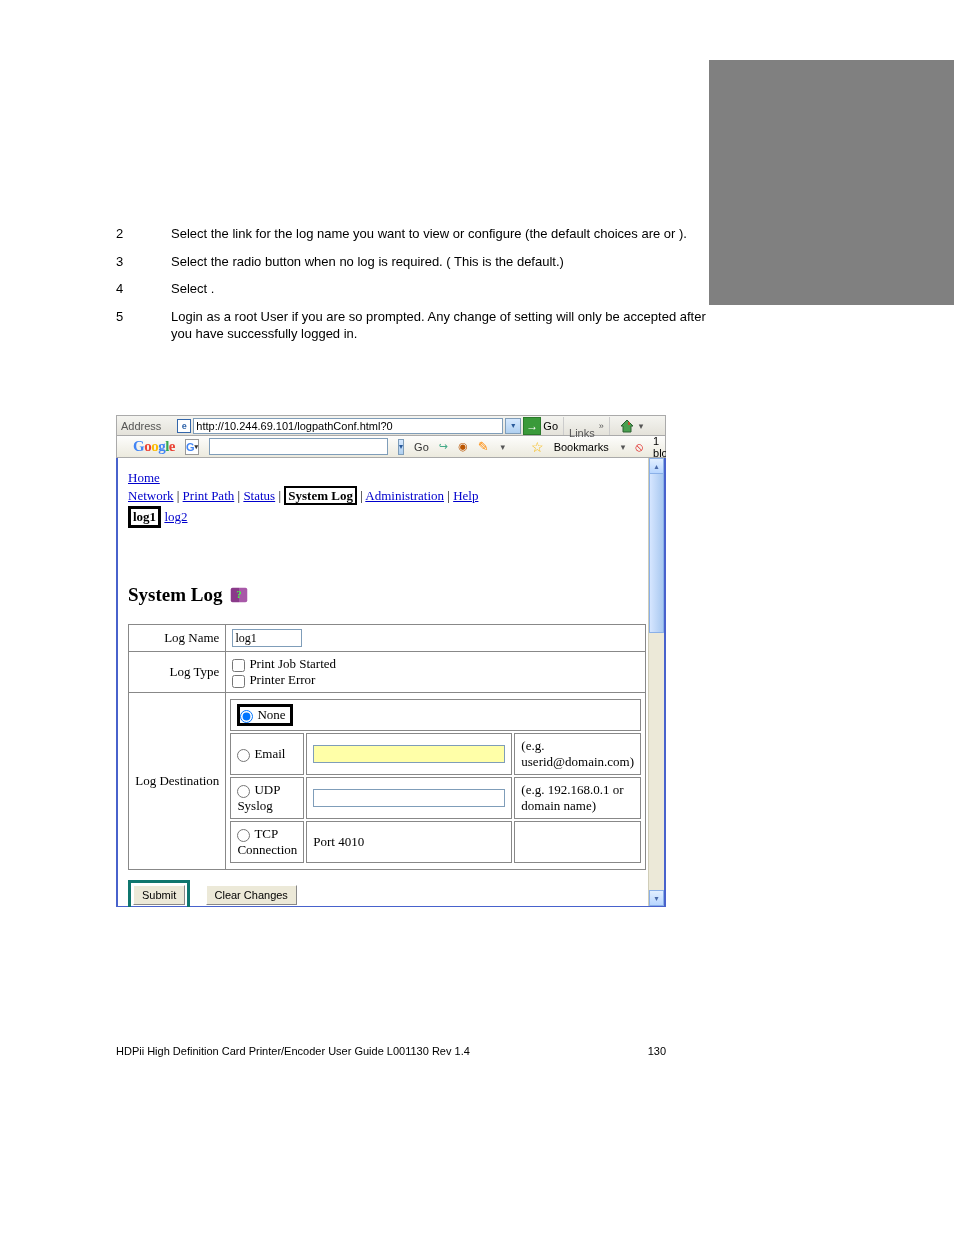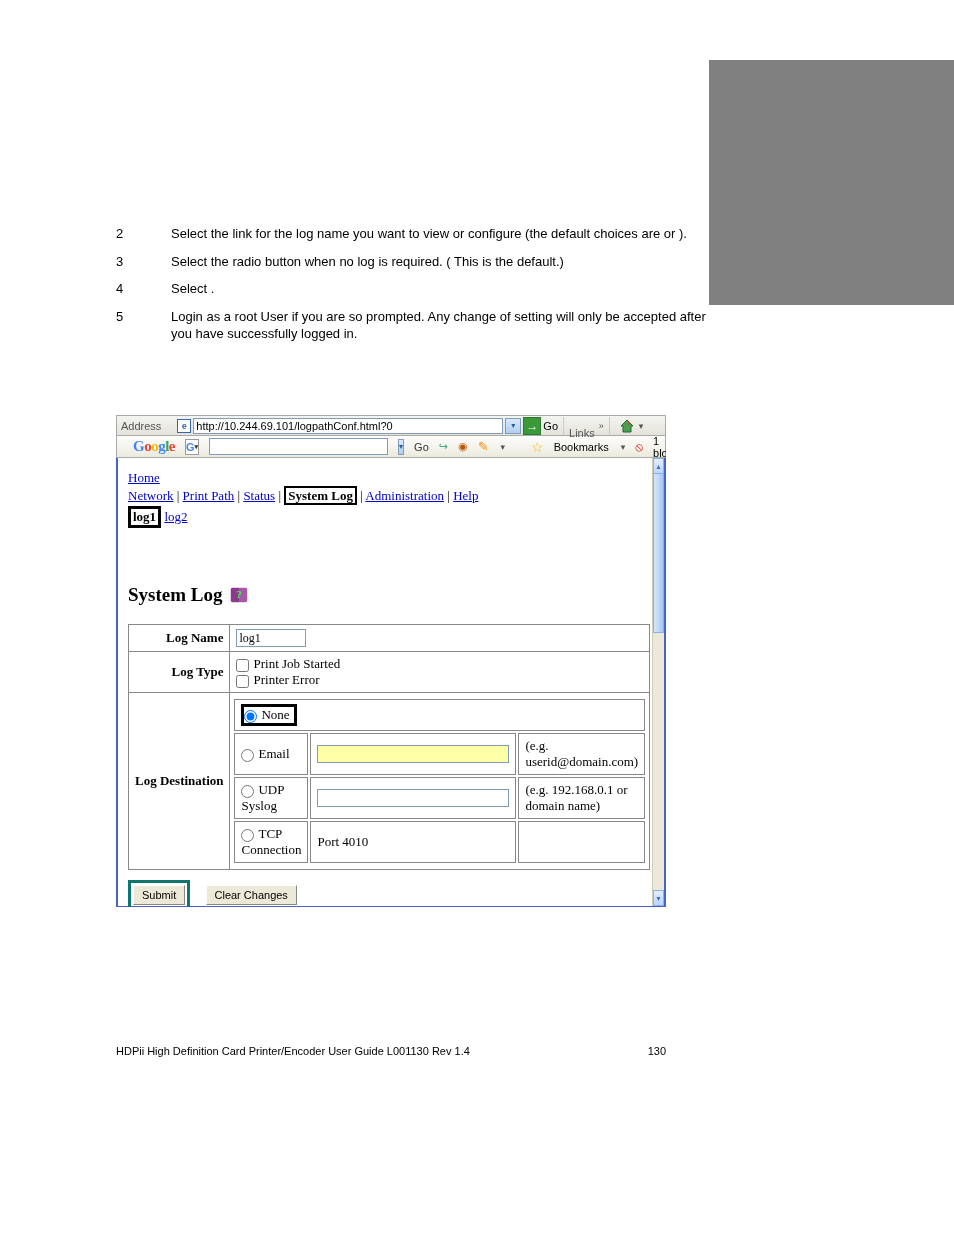--- a/index.html
+++ b/index.html
@@ -169,21 +169,21 @@
     width: 22px; height: 22px; display:inline-block;
   }
   table.form { border-collapse: collapse; width: 100%; }
   table.form td {
     border: 1px solid #888;
     padding: 4px 6px;
     font-size: 13px;
     vertical-align: middle;
   }
   table.form td.lbl {
-    font-weight: bold;
+    font-weight: normal;
     text-align: right;
     width: 108px;
     white-space: nowrap;
   }
   .tinput {
     height: 18px;
     border: 1px solid #7f9db9;
     font-size: 12px;
     padding: 0 2px;
     font-family: "Times New Roman", serif;

